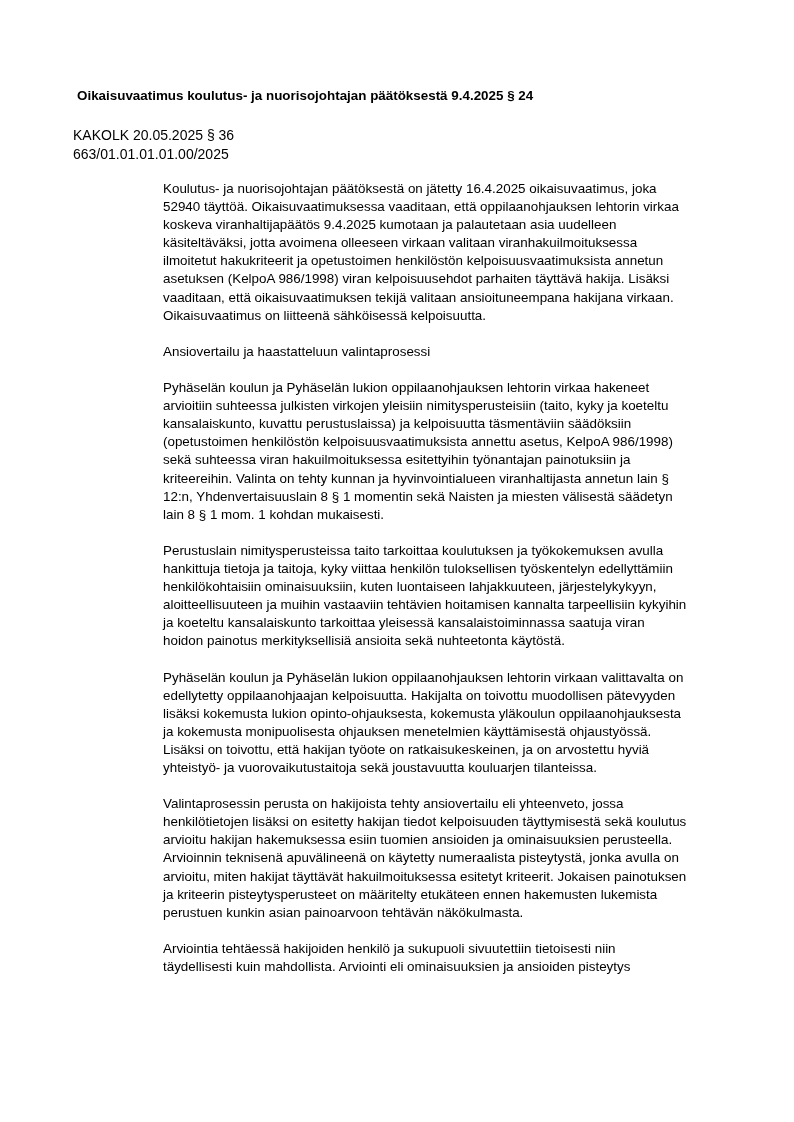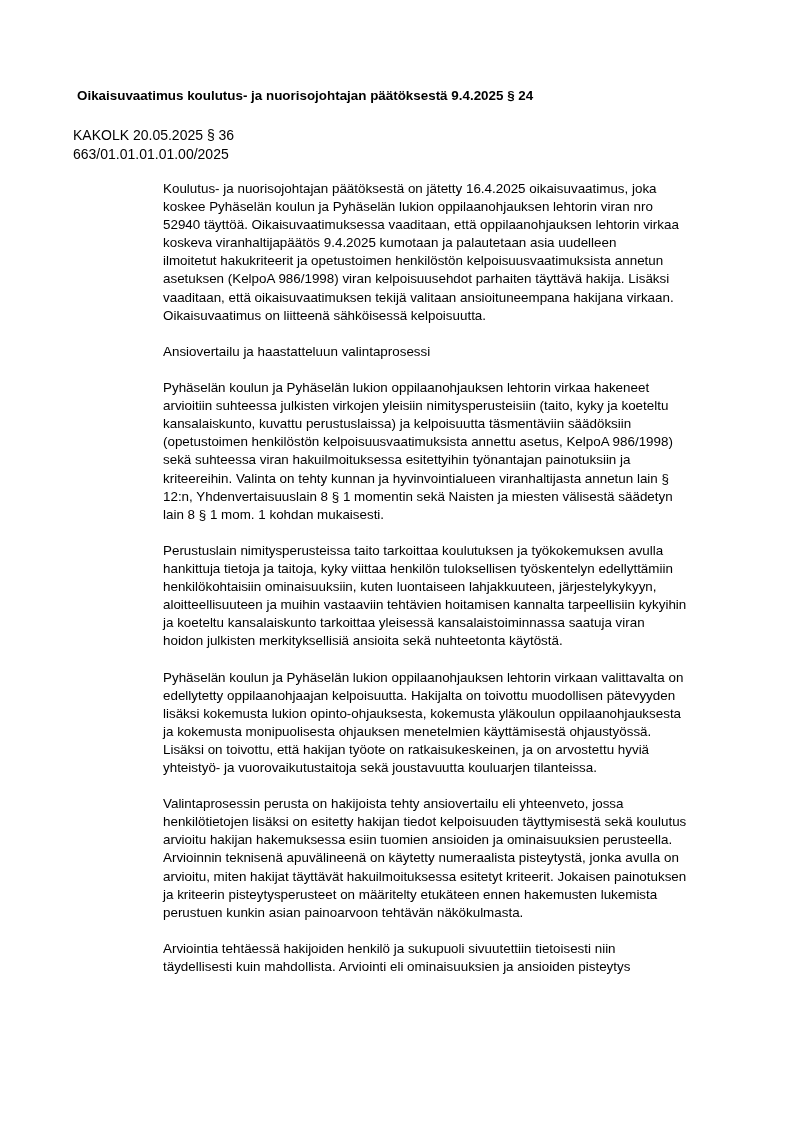--- a/index.html
+++ b/index.html
@@ -19,23 +19,23 @@
 <div class="title">Oikaisuvaatimus koulutus- ja nuorisojohtajan päätöksestä 9.4.2025 § 24</div>
 
 <div class="meta">
   <div>KAKOLK 20.05.2025 § 36</div>
   <div>663/01.01.01.01.00/2025</div>
 </div>
 
 <div class="body">
   <div class="para">
     <span class="line">Koulutus- ja nuorisojohtajan päätöksestä on jätetty 16.4.2025 oikaisuvaatimus, joka</span>
-    <span class="line">koskee Pyhäselän koulun ja Pyhäselän lukion oppilaanohjauksen lehtorin viran nro</span>
     <span class="line">52940 täyttöä. Oikaisuvaatimuksessa vaaditaan, että oppilaanohjauksen lehtorin virkaa</span>
     <span class="line">koskeva viranhaltijapäätös 9.4.2025 kumotaan ja palautetaan asia uudelleen</span>
+    <span class="line">käsiteltäväksi, jotta avoimena olleeseen virkaan valitaan viranhakuilmoituksessa</span>
     <span class="line">ilmoitetut hakukriteerit ja opetustoimen henkilöstön kelpoisuusvaatimuksista annetun</span>
     <span class="line">asetuksen (KelpoA 986/1998) viran kelpoisuusehdot parhaiten täyttävä hakija. Lisäksi</span>
     <span class="line">vaaditaan, että oikaisuvaatimuksen tekijä valitaan ansioituneempana hakijana virkaan.</span>
     <span class="line">Oikaisuvaatimus on liitteenä sähköisessä kelpoisuutta.</span>
   </div>
 
   <div class="heading">Ansiovertailu ja haastatteluun valintaprosessi</div>
 
   <div class="para">
     <span class="line">Pyhäselän koulun ja Pyhäselän lukion oppilaanohjauksen lehtorin virkaa hakeneet</span>
@@ -47,21 +47,21 @@
     <span class="line">12:n, Yhdenvertaisuuslain 8 § 1 momentin sekä Naisten ja miesten välisestä säädetyn</span>
     <span class="line">lain 8 § 1 mom. 1 kohdan mukaisesti.</span>
   </div>
 
   <div class="para">
     <span class="line">Perustuslain nimitysperusteissa taito tarkoittaa koulutuksen ja työkokemuksen avulla</span>
     <span class="line">hankittuja tietoja ja taitoja, kyky viittaa henkilön tuloksellisen työskentelyn edellyttämiin</span>
     <span class="line">henkilökohtaisiin ominaisuuksiin, kuten luontaiseen lahjakkuuteen, järjestelykykyyn,</span>
     <span class="line">aloitteellisuuteen ja muihin vastaaviin tehtävien hoitamisen kannalta tarpeellisiin kykyihin</span>
     <span class="line">ja koeteltu kansalaiskunto tarkoittaa yleisessä kansalaistoiminnassa saatuja viran</span>
-    <span class="line">hoidon julkisten merkityksellisiä ansioita sekä nuhteetonta käytöstä.</span>
+    <span class="line">hoidon painotus merkityksellisiä ansioita sekä nuhteetonta käytöstä.</span>
   </div>
 
   <div class="para">
     <span class="line">Pyhäselän koulun ja Pyhäselän lukion oppilaanohjauksen lehtorin virkaan valittavalta on</span>
     <span class="line">edellytetty oppilaanohjaajan kelpoisuutta. Hakijalta on toivottu muodollisen pätevyyden</span>
     <span class="line">lisäksi kokemusta lukion opinto-ohjauksesta, kokemusta yläkoulun oppilaanohjauksesta</span>
     <span class="line">ja kokemusta monipuolisesta ohjauksen menetelmien käyttämisestä ohjaustyössä.</span>
     <span class="line">Lisäksi on toivottu, että hakijan työote on ratkaisukeskeinen, ja on arvostettu hyviä</span>
     <span class="line">yhteistyö- ja vuorovaikutustaitoja sekä joustavuutta kouluarjen tilanteissa.</span>
   </div>

